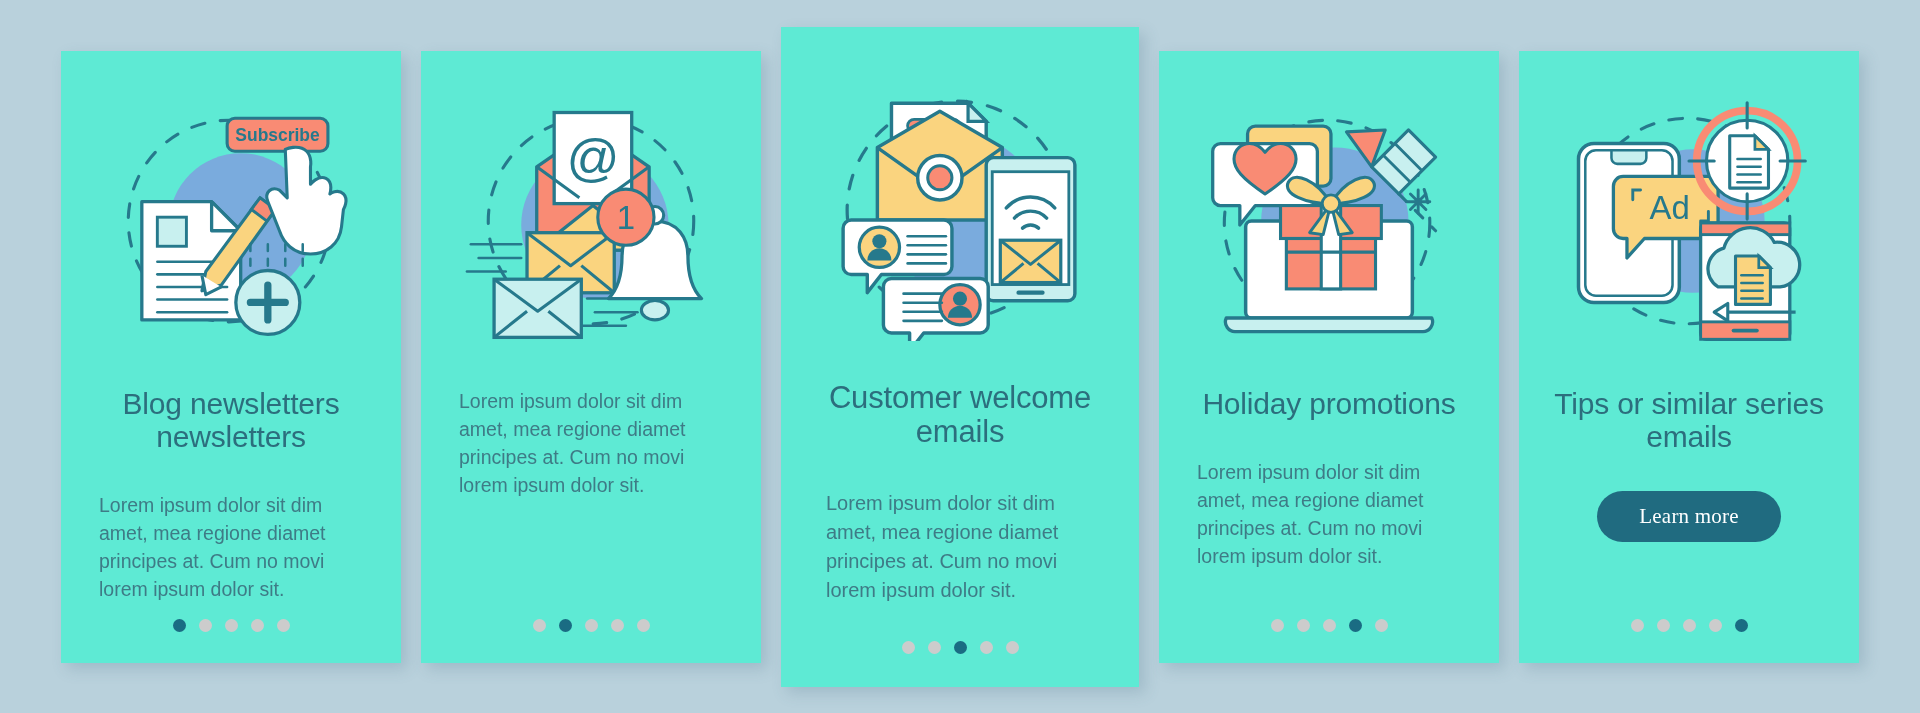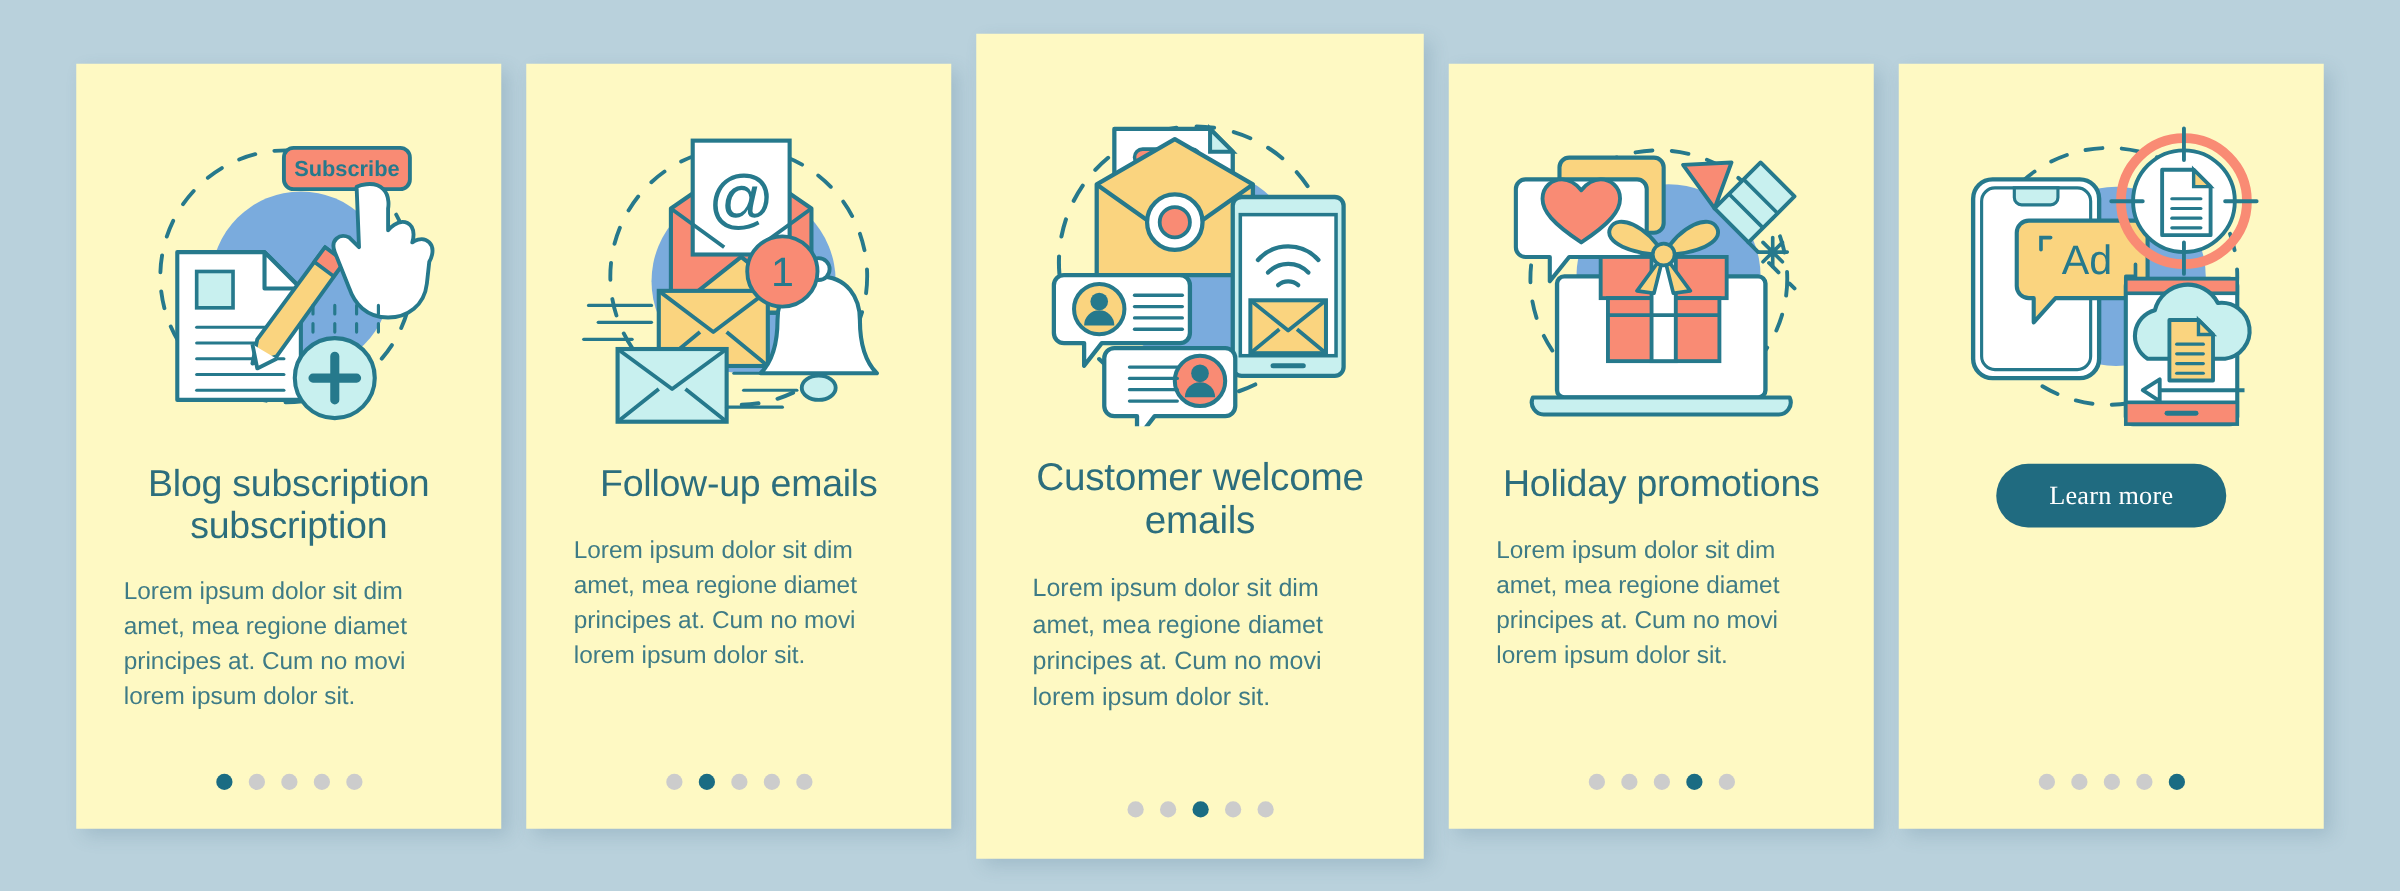--- a/index.html
+++ b/index.html
@@ -19,27 +19,28 @@
   #screens {
     position: absolute;
     inset: 0;
     display: flex;
     align-items: center;
     justify-content: center;
     gap: 20px;
   }
 
   .card {
-    background: #fef9c3;
+    background: #5eead4;
     position: relative;
     display: flex;
     flex-direction: column;
     align-items: center;
     box-shadow: 6px 6px 14px rgba(70,110,130,0.22);
     flex: 0 0 auto;
+    gap: 16px;
   }
 
   .card.small {
     width: 340px;
     height: 612px;
     padding: 46px 22px 0 22px;
   }
 
   .card.large {
     width: 358px;
@@ -142,21 +143,21 @@
           <text x="178" y="45" text-anchor="middle" font-family="&quot;Liberation Sans&quot;, sans-serif" font-size="18" font-weight="bold" fill="#26798c">Subscribe</text>
           <path d="M186 54 c0 0 14 -6 22 2 c6 6 4 16 4 16 l0 18 c0 0 8 -10 16 -6 c8 4 4 16 4 16 c0 0 8 -6 14 0 c6 6 0 16 0 16 l-2 18 c-2 18 -16 28 -32 28 c-18 0 -28 -12 -32 -24 l-12 -30 c-4 -10 4 -16 12 -12 l8 8 z" fill="#ffffff" stroke="#26798c" stroke-width="3.2" stroke-linejoin="round"></path>
           <line x1="150" y1="152" x2="150" y2="176" stroke="#26798c" stroke-width="2.6" stroke-linecap="round" stroke-dasharray="7 8"></line>
           <line x1="168" y1="152" x2="168" y2="176" stroke="#26798c" stroke-width="2.6" stroke-linecap="round" stroke-dasharray="7 8"></line>
           <line x1="186" y1="152" x2="186" y2="176" stroke="#26798c" stroke-width="2.6" stroke-linecap="round" stroke-dasharray="7 8"></line>
           <line x1="204" y1="152" x2="204" y2="176" stroke="#26798c" stroke-width="2.6" stroke-linecap="round" stroke-dasharray="7 8"></line>
           <circle cx="168" cy="212" r="33" fill="#c8f0ef" stroke="#26798c" stroke-width="3.4"></circle>
           <path d="M168 194 v36 M150 212 h36" stroke="#26798c" stroke-width="7.5" stroke-linecap="round" fill="none"></path>
         </svg>
       </div>
-      <div class="title">Blog subscription subscription</div>
+      <div class="title">Blog newsletters newsletters</div>
       <div class="body-text">Lorem ipsum dolor sit dim amet, mea regione diamet principes at. Cum no movi lorem ipsum dolor sit.</div>
       <div class="spacer"></div>
       <div class="dots">
         <span class="dot active"></span>
         <span class="dot"></span>
         <span class="dot"></span>
         <span class="dot"></span>
         <span class="dot"></span>
       </div>
     </div>
@@ -180,21 +181,20 @@
           <line x1="126" y1="208" x2="176" y2="208" stroke="#26798c" stroke-width="2.6" stroke-linecap="round"></line>
           <line x1="134" y1="222" x2="178" y2="222" stroke="#26798c" stroke-width="2.6" stroke-linecap="round"></line>
           <line x1="120" y1="236" x2="166" y2="236" stroke="#26798c" stroke-width="2.6" stroke-linecap="round"></line>
           <path d="M196 128 c24 0 34 18 34 36 c0 22 6 36 14 44 h-96 c8 -8 14 -22 14 -44 c0 -18 10 -36 34 -36 z" fill="#ffffff" stroke="#26798c" stroke-width="3.4" stroke-linejoin="round"></path>
           <ellipse cx="196" cy="220" rx="14" ry="10" fill="#c8f0ef" stroke="#26798c" stroke-width="3.2"></ellipse>
           <circle cx="196" cy="122" r="9" fill="#ffffff" stroke="#26798c" stroke-width="3.2"></circle>
           <circle cx="166" cy="124" r="29" fill="#f98b74" stroke="#26798c" stroke-width="3.2"></circle>
           <text x="166" y="136" text-anchor="middle" font-family="&quot;Liberation Sans&quot;, sans-serif" font-size="34" fill="#26798c">1</text>
         </svg>
       </div>
-      <div class="title">Follow-up emails</div>
       <div class="body-text">Lorem ipsum dolor sit dim amet, mea regione diamet principes at. Cum no movi lorem ipsum dolor sit.</div>
       <div class="spacer"></div>
       <div class="dots">
         <span class="dot"></span>
         <span class="dot active"></span>
         <span class="dot"></span>
         <span class="dot"></span>
         <span class="dot"></span>
       </div>
     </div>
@@ -315,20 +315,21 @@
           <path d="M178 164 h24 l12 12 v38 h-36 z" fill="#fad47f" stroke="#26798c" stroke-width="3.2" stroke-linejoin="round"></path>
           <path d="M202 164 l12 12 h-12 z" fill="#fad47f" stroke="#26798c" stroke-width="2.8"></path>
           <line x1="184" y1="184" x2="206" y2="184" stroke="#26798c" stroke-width="2.6" stroke-linecap="round"></line>
           <line x1="184" y1="192" x2="206" y2="192" stroke="#26798c" stroke-width="2.6" stroke-linecap="round"></line>
           <line x1="184" y1="200" x2="206" y2="200" stroke="#26798c" stroke-width="2.6" stroke-linecap="round"></line>
           <line x1="184" y1="208" x2="206" y2="208" stroke="#26798c" stroke-width="2.6" stroke-linecap="round"></line>
           <path d="M240 222 h-84" stroke="#26798c" stroke-width="3.4" fill="none"></path>
           <path d="M156 222 l14 -9 v18 z" fill="#ffffff" stroke="#26798c" stroke-width="3.2" stroke-linejoin="round"></path>
         </svg>
       </div>
+      <div class="title">Tips or similar series emails</div>
       <button class="cta">Learn more</button>
       <div class="spacer"></div>
       <div class="dots">
         <span class="dot"></span>
         <span class="dot"></span>
         <span class="dot"></span>
         <span class="dot"></span>
         <span class="dot active"></span>
       </div>
     </div>

